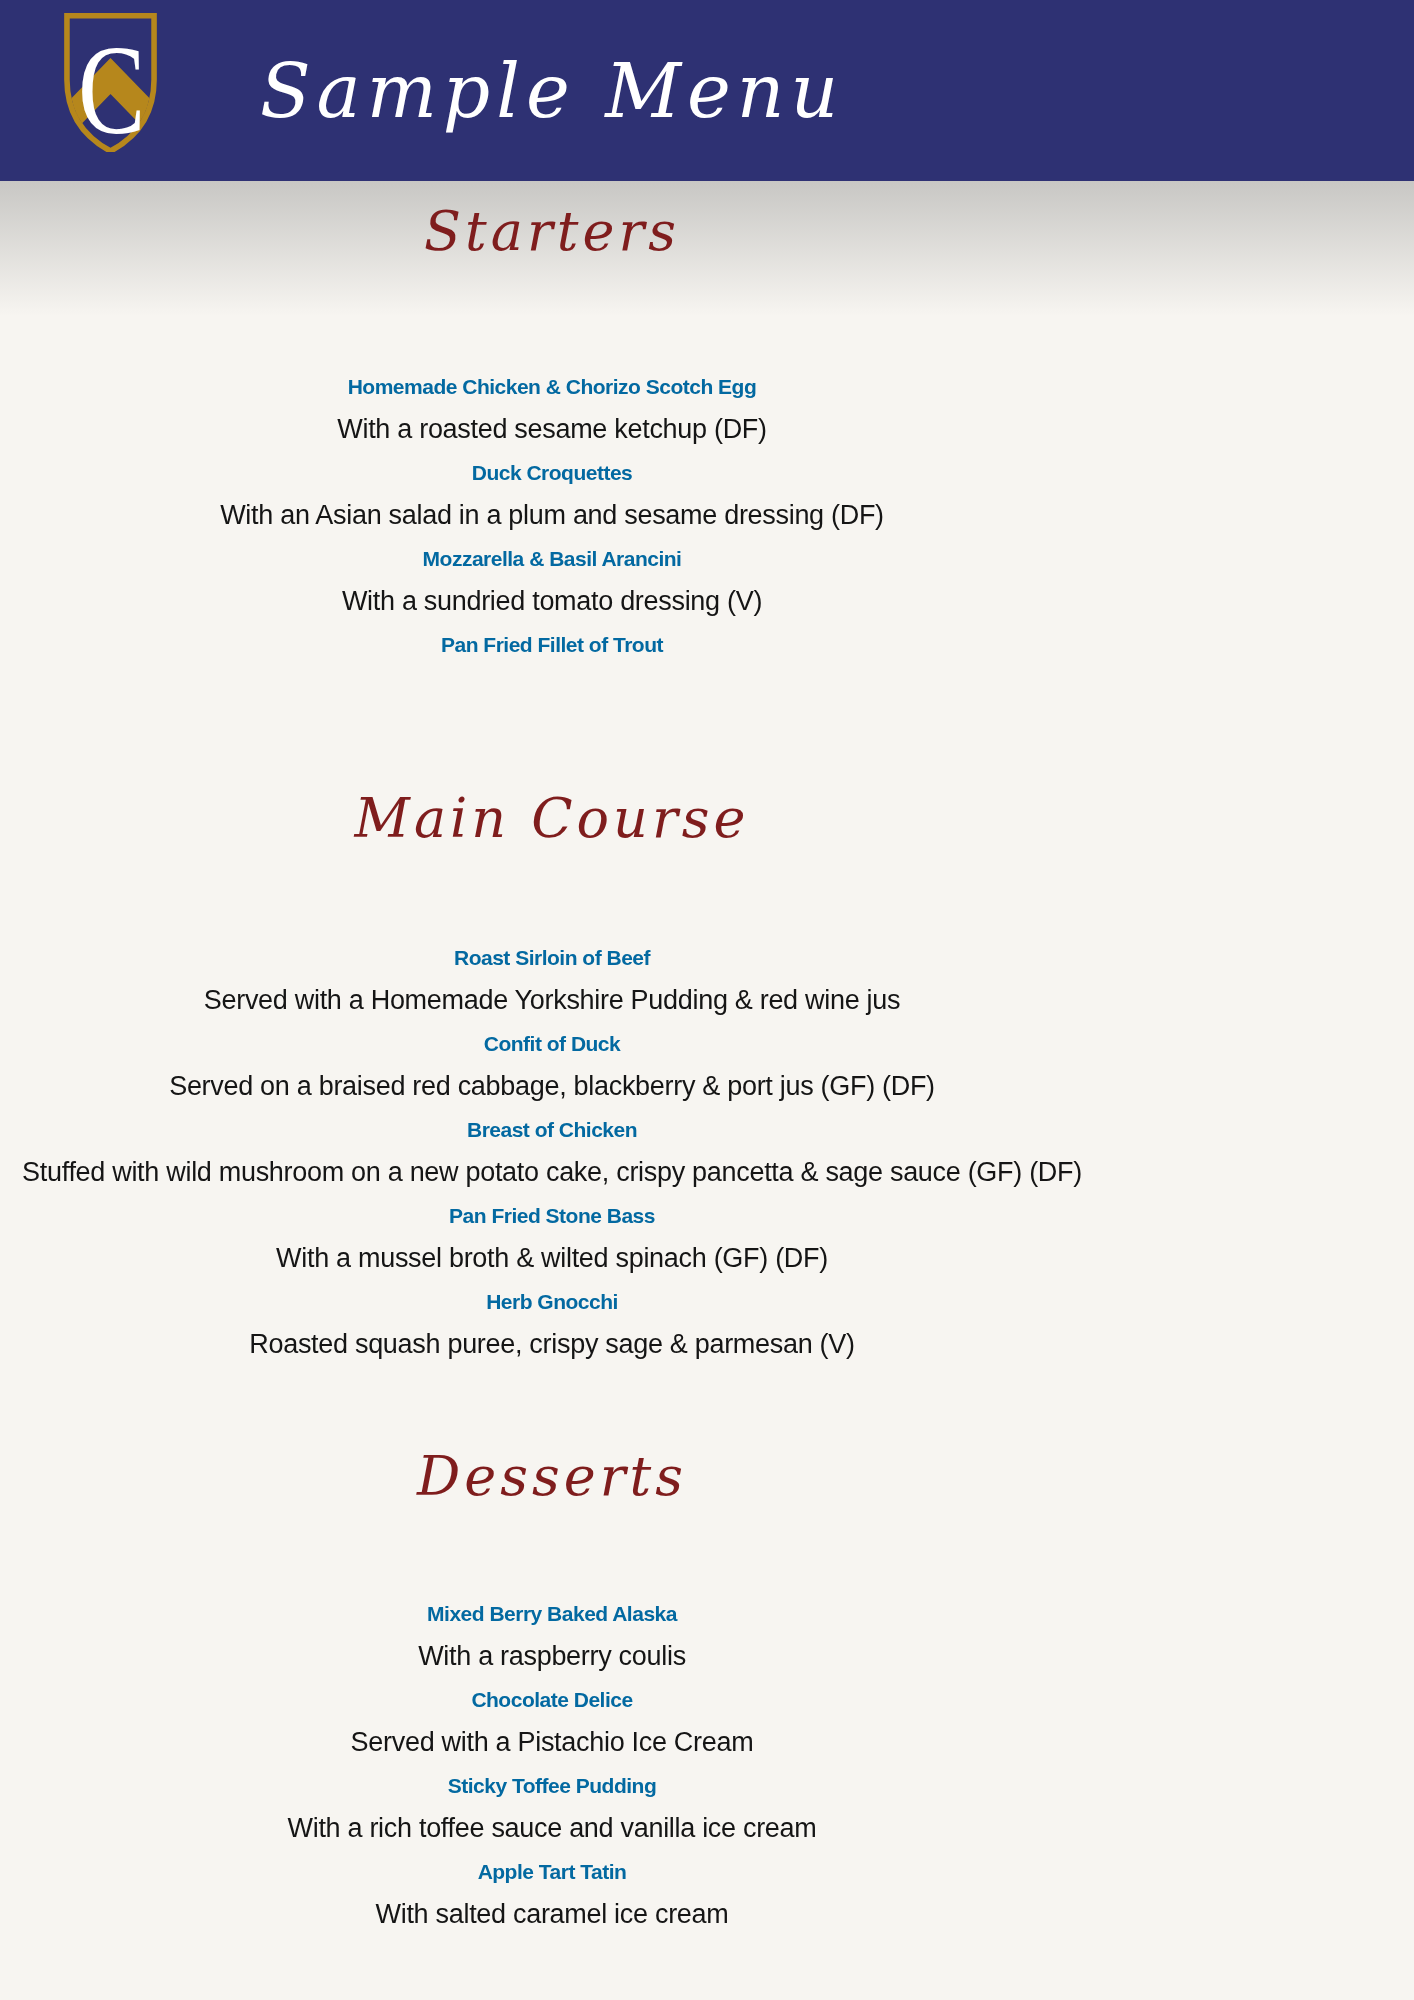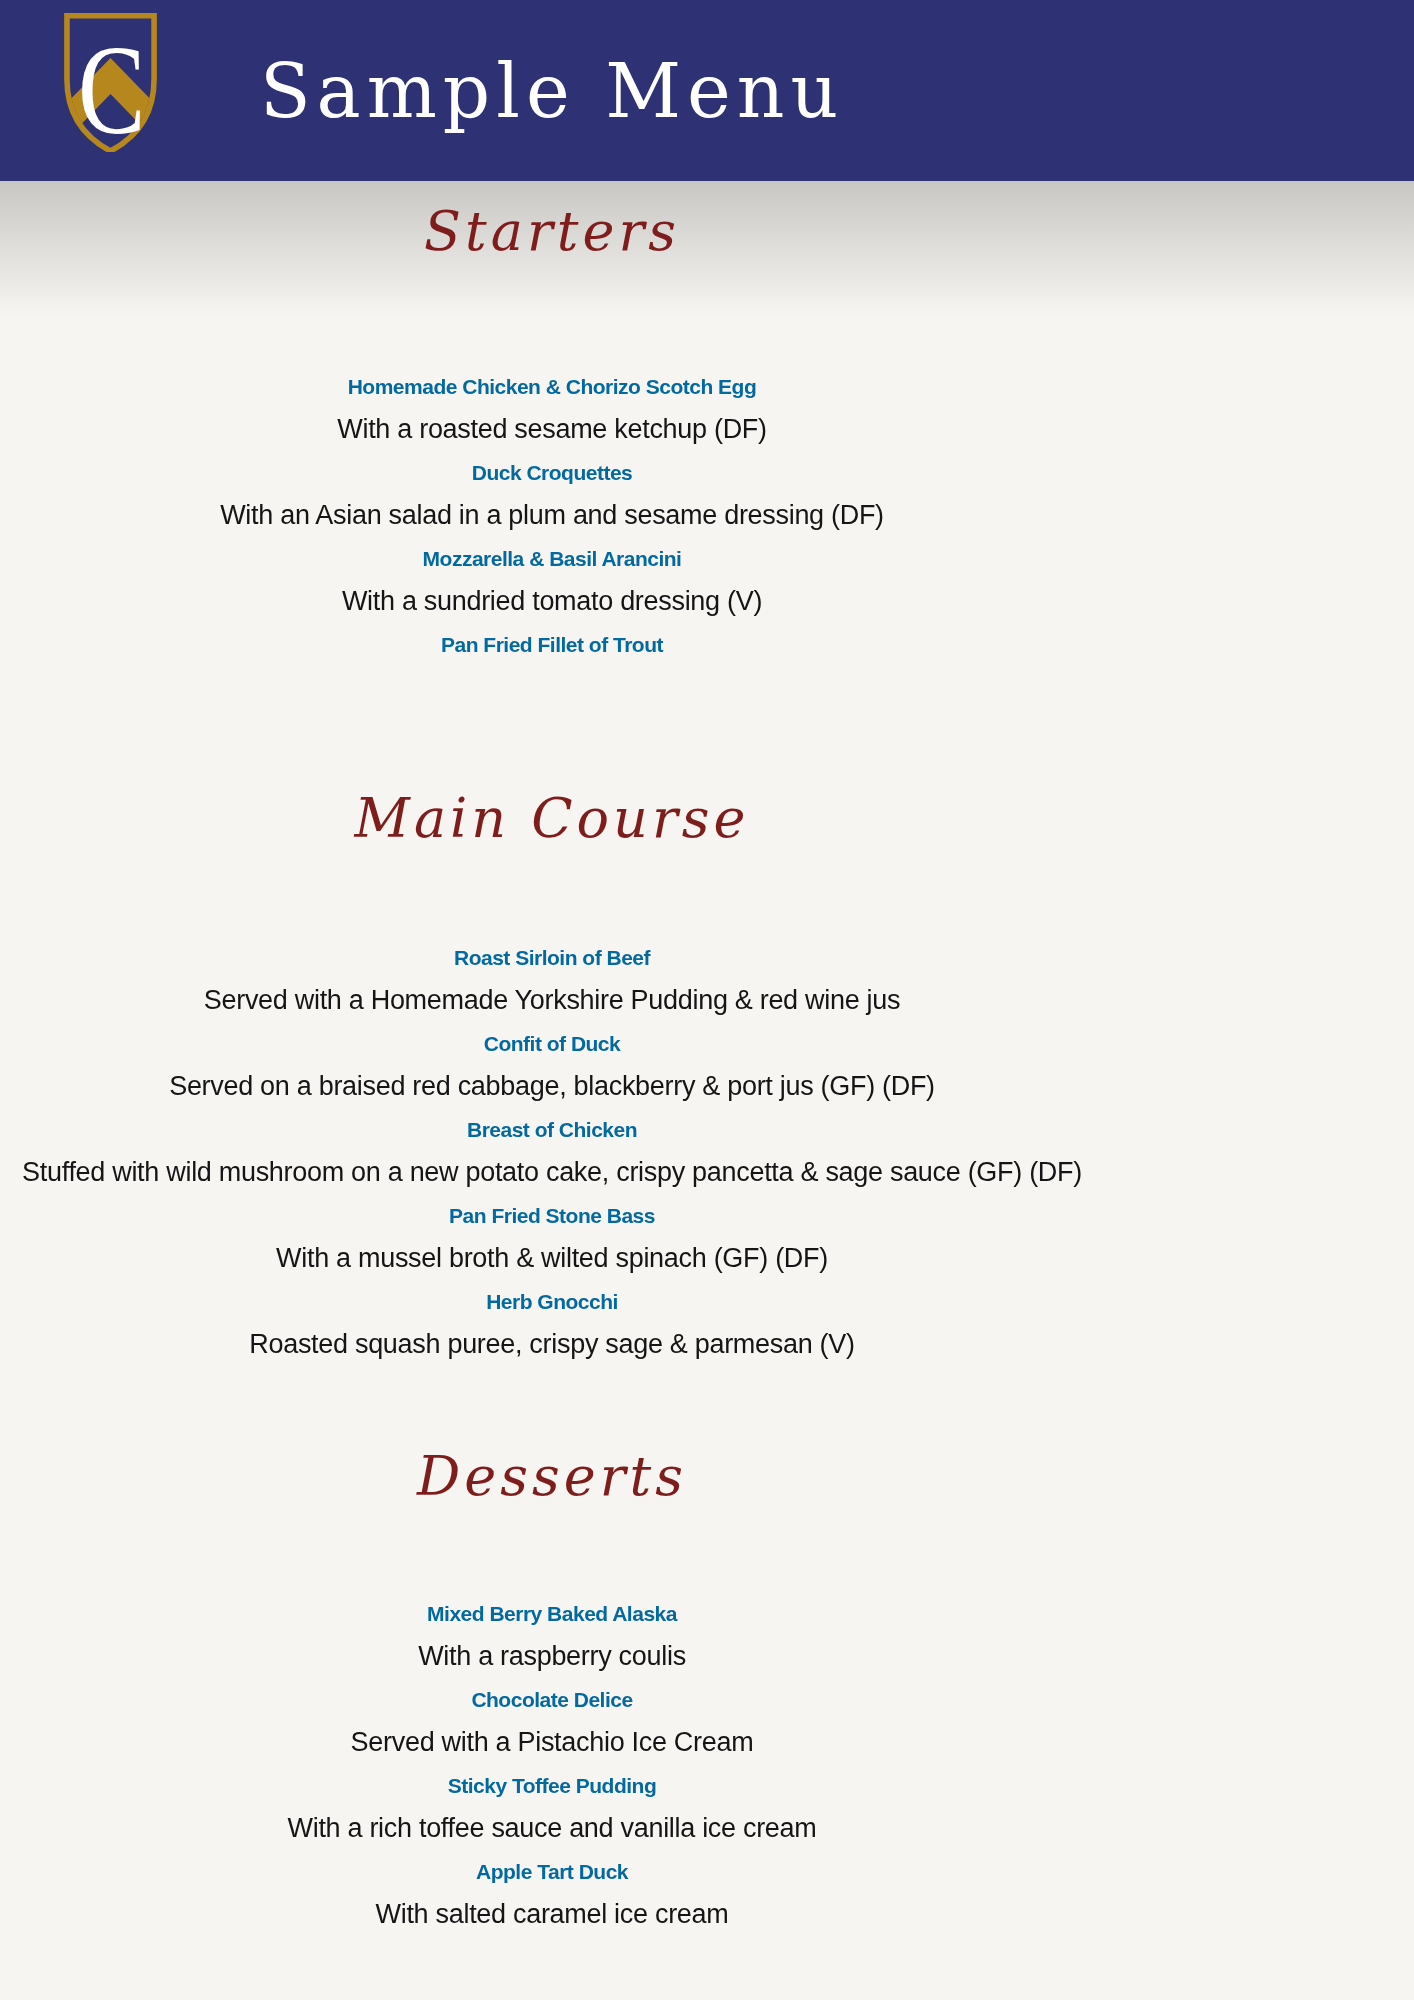--- a/index.html
+++ b/index.html
@@ -20,20 +20,21 @@
     position:absolute;
     left:64px; top:13px;
     width:93px; height:139px;
   }
   .header-title {
     position:absolute;
     left:0; top:8px;
     width:1104px; height:165px;
     display:flex; align-items:center; justify-content:center;
     font-family:"DejaVu Serif", serif;
+    font-style:italic;
     font-size:74px;
     color:#ffffff;
     letter-spacing:6px;
   }
   .header-shadow {
     position:absolute;
     top:181px; left:0;
     width:100%; height:135px;
     background:linear-gradient(to bottom, #c8c7c4 0%, #f7f5f1 100%);
     z-index:0;
@@ -126,17 +127,17 @@
   </div>
 
   <div class="section-title title-desserts">Desserts</div>
   <div class="items-desserts">
     <div class="item-name">Mixed Berry Baked Alaska</div>
     <div class="item-desc">With a raspberry coulis</div>
     <div class="item-name">Chocolate Delice</div>
     <div class="item-desc">Served with a Pistachio Ice Cream</div>
     <div class="item-name">Sticky Toffee Pudding</div>
     <div class="item-desc">With a rich toffee sauce and vanilla ice cream</div>
-    <div class="item-name">Apple Tart Duck</div>
+    <div class="item-name">Apple Tart Tatin</div>
     <div class="item-desc">With salted caramel ice cream</div>
   </div>
 
 </div>
 
 </body></html>

